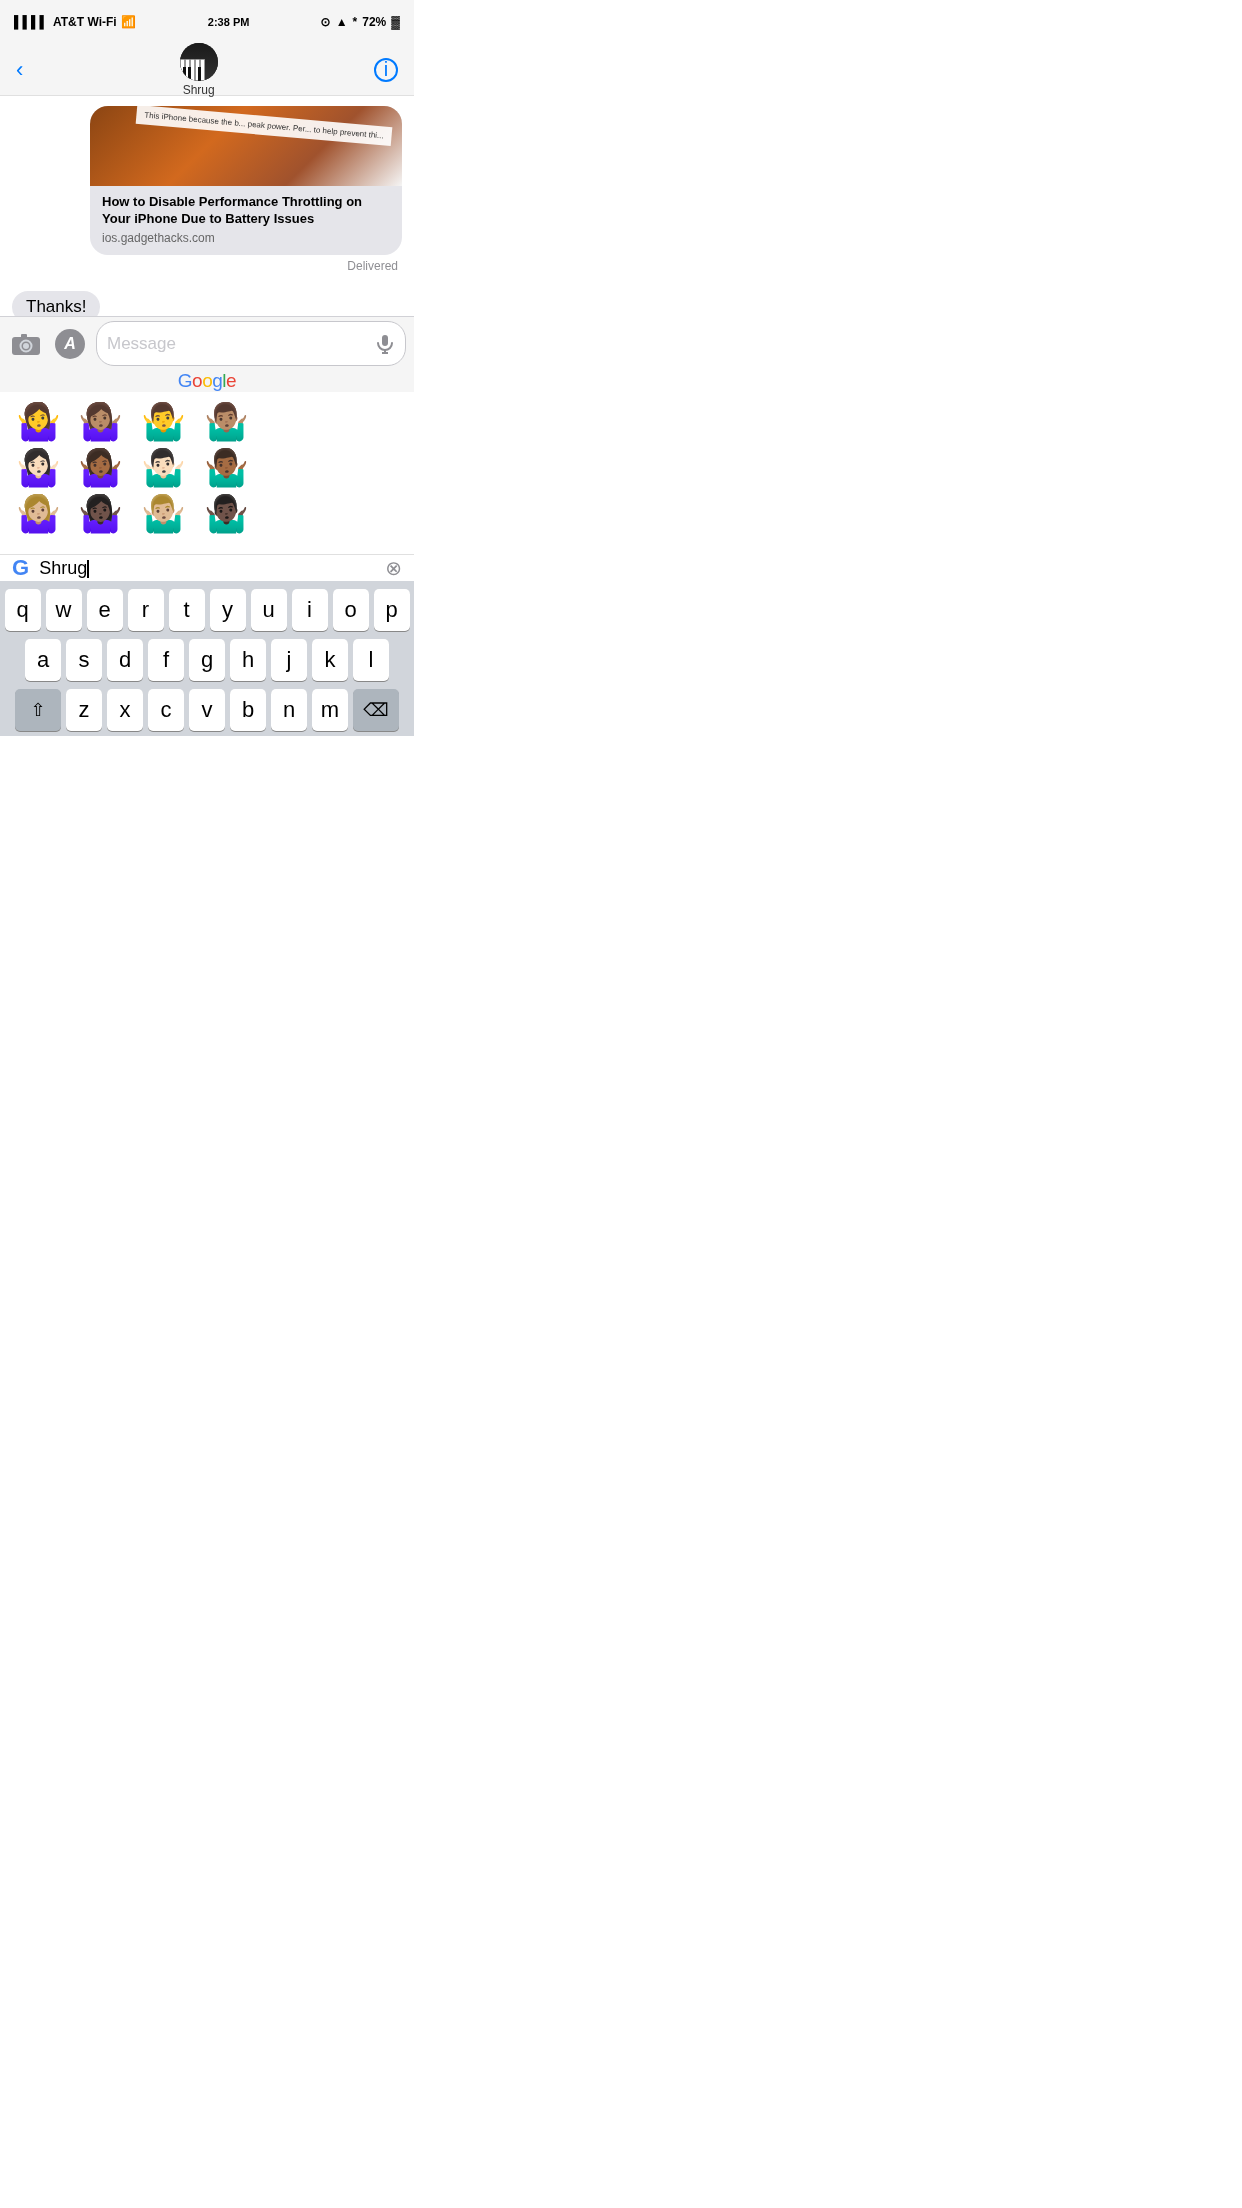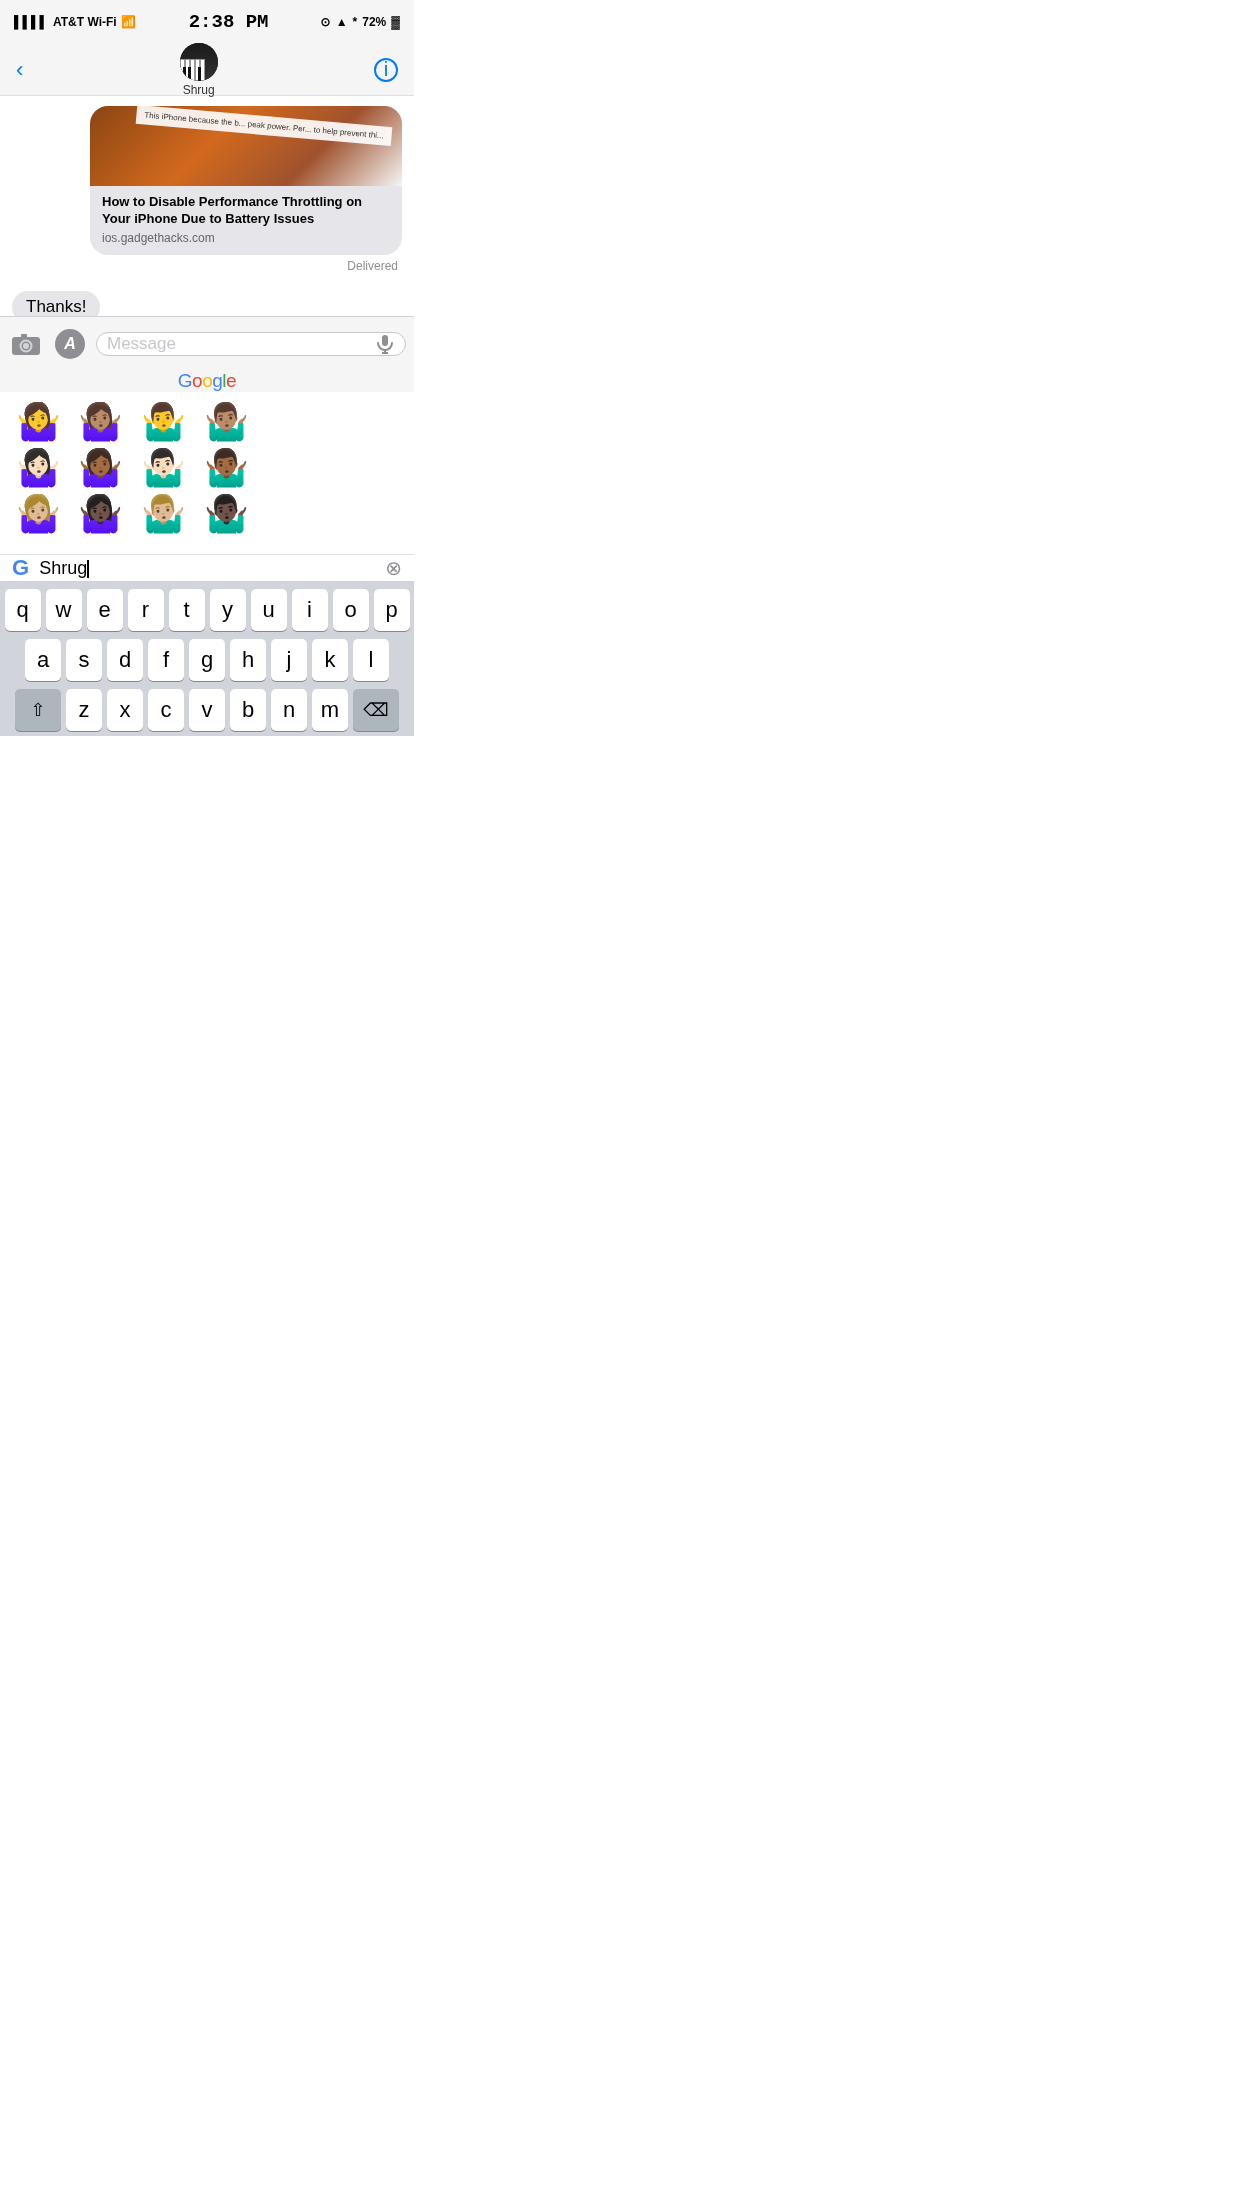--- a/index.html
+++ b/index.html
@@ -18,21 +18,21 @@
       height: 44px;
       background: #f5f5f5;
       display: flex;
       align-items: center;
       justify-content: space-between;
       padding: 0 14px;
       font-size: 12px;
       font-weight: 600;
     }
     .status-left { display: flex; align-items: center; gap: 5px; font-size: 12px; font-weight: 600; }
-    .status-center { font-size: 19px; font-weight: 600; font-family: Liberation Mono, monospace; }
+    .status-center { font-size: 11px; font-weight: 600; }
     .status-right { display: flex; align-items: center; gap: 5px; font-size: 12px; }
 
     
     .nav-bar {
       height: 52px;
       background: #f5f5f5;
       display: flex;
       align-items: center;
       justify-content: space-between;
       padding: 0 16px;
@@ -153,21 +153,21 @@
     .input-icon-btn {
       width: 36px;
       height: 36px;
       display: flex;
       align-items: center;
       justify-content: center;
       color: #8e8e93;
     }
     .message-input-wrap {
       flex: 1;
-      height: 24px;
+      height: 45px;
       border: 1.5px solid #c7c7cc;
       border-radius: 18px;
       background: #fff;
       display: flex;
       align-items: center;
       padding: 0 10px;
     }
     .message-placeholder { font-size: 17px; color: #c7c7cc; flex: 1; }
 
     

